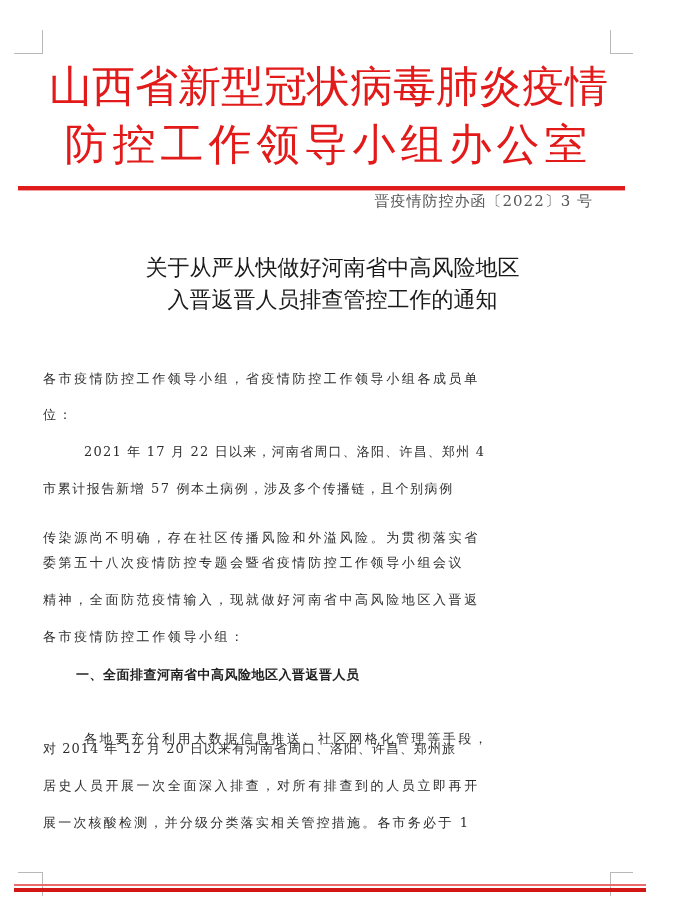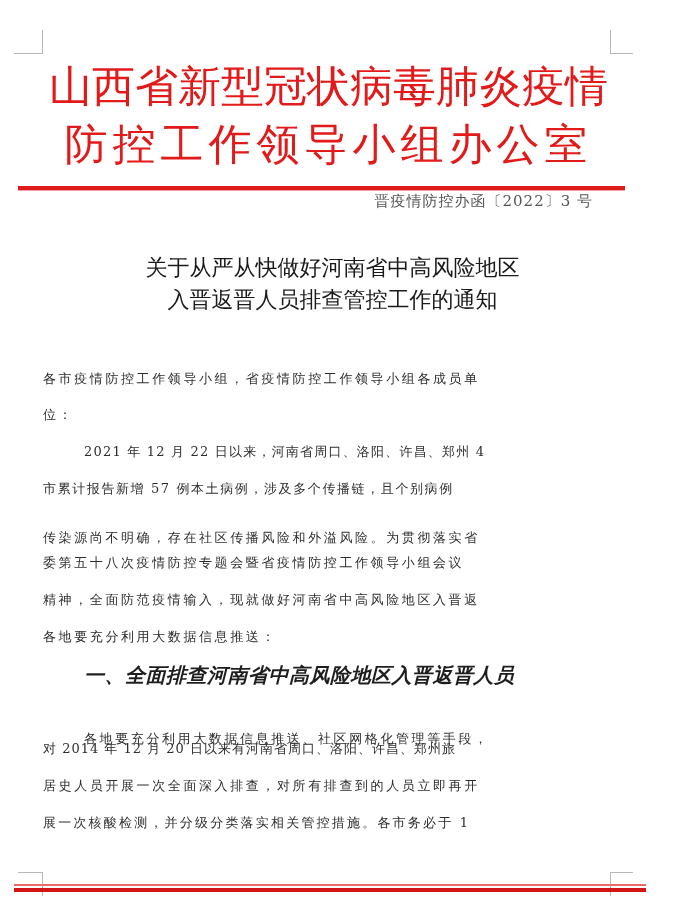--- a/index.html
+++ b/index.html
@@ -78,29 +78,28 @@
     width: 592px;
     font-size: 13px;
     color: #2e2e2e;
     line-height: 24px;
     white-space: nowrap;
     letter-spacing: 2.6px;
   }
   .body-line.indent { left: 84px; }
   .section-heading {
     position: absolute;
-    left: 84px;
+    left: 76px;
     font-family: "DejaVu Sans", "Liberation Sans", sans-serif;
     font-weight: bold;
-    font-size: 20px;
+    font-size: 13px;
     color: #1e1e1e;
     line-height: 24px;
     white-space: nowrap;
     letter-spacing: 0.5px;
-    font-style: italic;
   }
 </style>
 </head>
 <body>
 
 <div>
   <div class="corner tl"></div>
   <div class="corner tr"></div>
   <div class="corner bl"></div>
   <div class="corner br"></div>
@@ -110,26 +109,26 @@
 
   <div class="rule top"></div>
 
   <div class="doc-number">晋疫情防控办函〔2022〕3 号</div>
 
   <div class="notice-title l1">关于从严从快做好河南省中高风险地区</div>
   <div class="notice-title l2">入晋返晋人员排查管控工作的通知</div>
 
   <div class="body-line" style="top:367px">各市疫情防控工作领导小组，省疫情防控工作领导小组各成员单</div>
   <div class="body-line" style="top:403px">位：</div>
-  <div class="body-line indent" style="top:440px; letter-spacing:1.2px">2021 年 12 月 22 日以来，河南省周口、洛阳、许昌、郑州 4</div>
+  <div class="body-line indent" style="top:440px; letter-spacing:1.2px">2021 年 17 月 22 日以来，河南省周口、洛阳、许昌、郑州 4</div>
   <div class="body-line" style="top:477px; letter-spacing:1.6px">市累计报告新增 57 例本土病例，涉及多个传播链，且个别病例</div>
   <div class="body-line" style="top:526px">传染源尚不明确，存在社区传播风险和外溢风险。为贯彻落实省</div>
   <div class="body-line" style="top:551px">委第五十八次疫情防控专题会暨省疫情防控工作领导小组会议</div>
   <div class="body-line" style="top:588px">精神，全面防范疫情输入，现就做好河南省中高风险地区入晋返</div>
-  <div class="body-line" style="top:625px">各地要充分利用大数据信息推送：</div>
+  <div class="body-line" style="top:625px">各市疫情防控工作领导小组：</div>
 
   <div class="section-heading" style="top:663px">一、全面排查河南省中高风险地区入晋返晋人员</div>
 
   <div class="body-line indent" style="top:727px; letter-spacing:2.6px">各地要充分利用大数据信息推送、社区网格化管理等手段，</div>
   <div class="body-line" style="top:737px; letter-spacing:1.0px">对 2014 年 12 月 20 日以来有河南省周口、洛阳、许昌、郑州旅</div>
   <div class="body-line" style="top:774px">居史人员开展一次全面深入排查，对所有排查到的人员立即再开</div>
   <div class="body-line" style="top:811px; letter-spacing:2.2px">展一次核酸检测，并分级分类落实相关管控措施。各市务必于 1</div>
 
   <div class="rule bottom-thin"></div>
   <div class="rule bottom-thick"></div>

